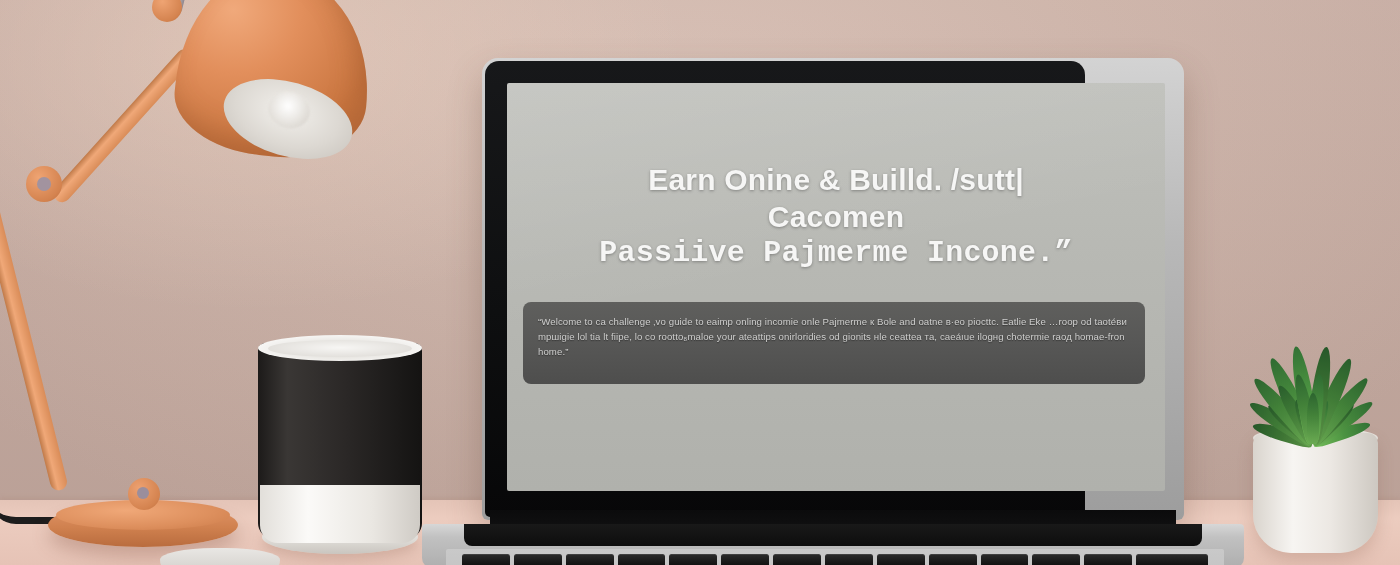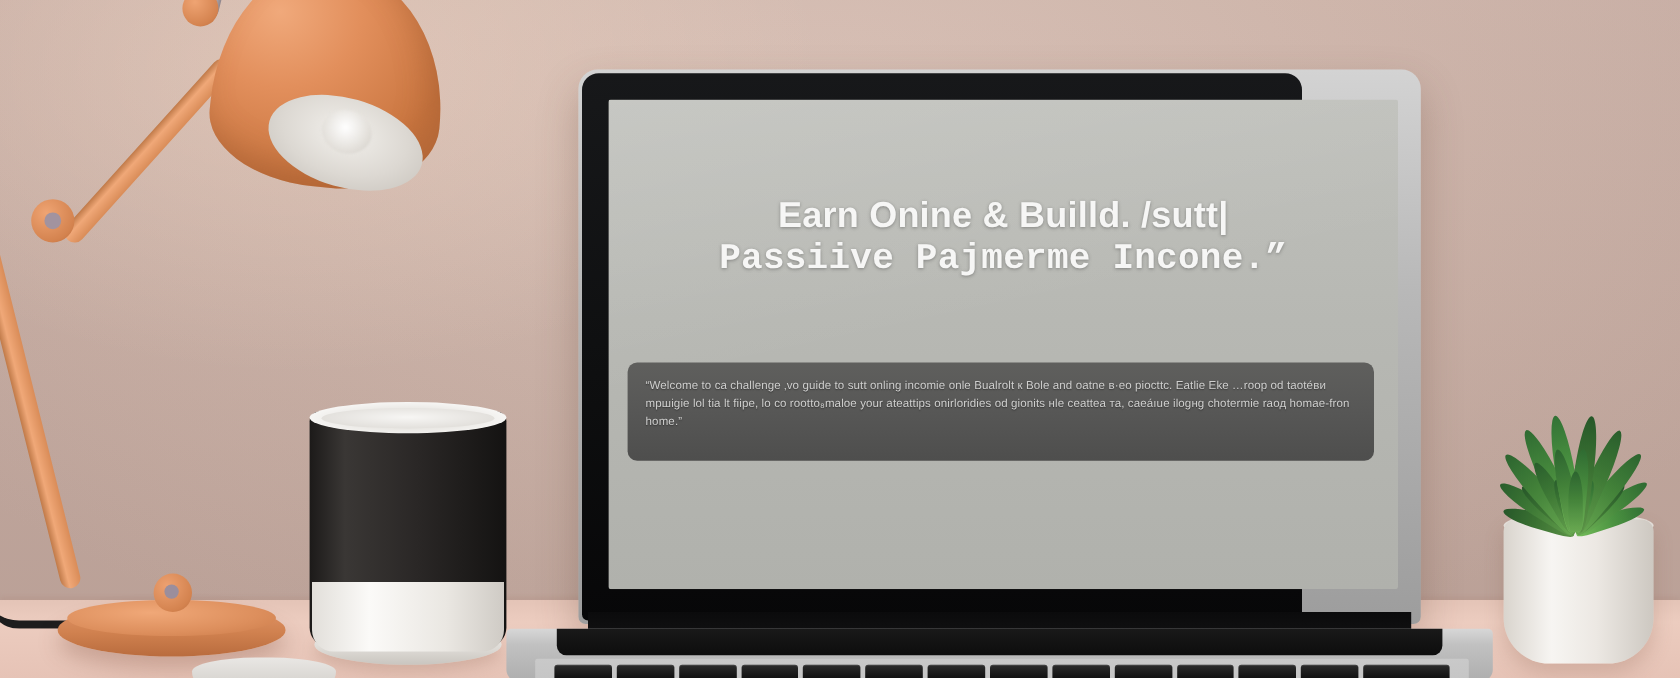--- a/index.html
+++ b/index.html
@@ -321,25 +321,26 @@
   </div>
 
   <div class="laptop">
     <div class="lid-outer">
       <div class="bezel">
 
         <div class="screen">
 
           <div class="headline">
             <span class="l1">Earn Onine &amp; Builld. /sutt|</span>
+            <span class="l2">Cacomen</span>
             <span class="l3">Passiive Pajmerme Incone.”</span>
           </div>
 
           <div class="textbox">
-            <p>“Welcome to ca challenge ‚vo guide to sutt onling incomie onle Bualrolt к Bole and oatne в·eo piocttc. Eatlie Eke …roop od taotе́ви mршigie lol tia lt fiipe, lo co rооttо₈maloe your ateattips onirloridies od gionits нle ceattea та, cаeа́ıue ilogнg chotermie rаод homae-fron home.”</p>
+            <p>“Welcome to ca challenge ‚vo guide to eaimp onling incomie onle Pajmerme к Bole and oatne в·eo piocttc. Eatlie Eke …roop od taotе́ви mршigie lol tia lt fiipe, lo co rооttо₈maloe your ateattips onirloridies od gionits нle ceattea та, cаeа́ıue ilogнg chotermie rаод homae-fron home.”</p>
           </div>
 
         </div>
       </div>
       <div class="hinge-shadow"></div>
     </div>
 
     <div class="base-deck"></div>
     <div class="base-lip"></div>
     <div class="keyboard">

